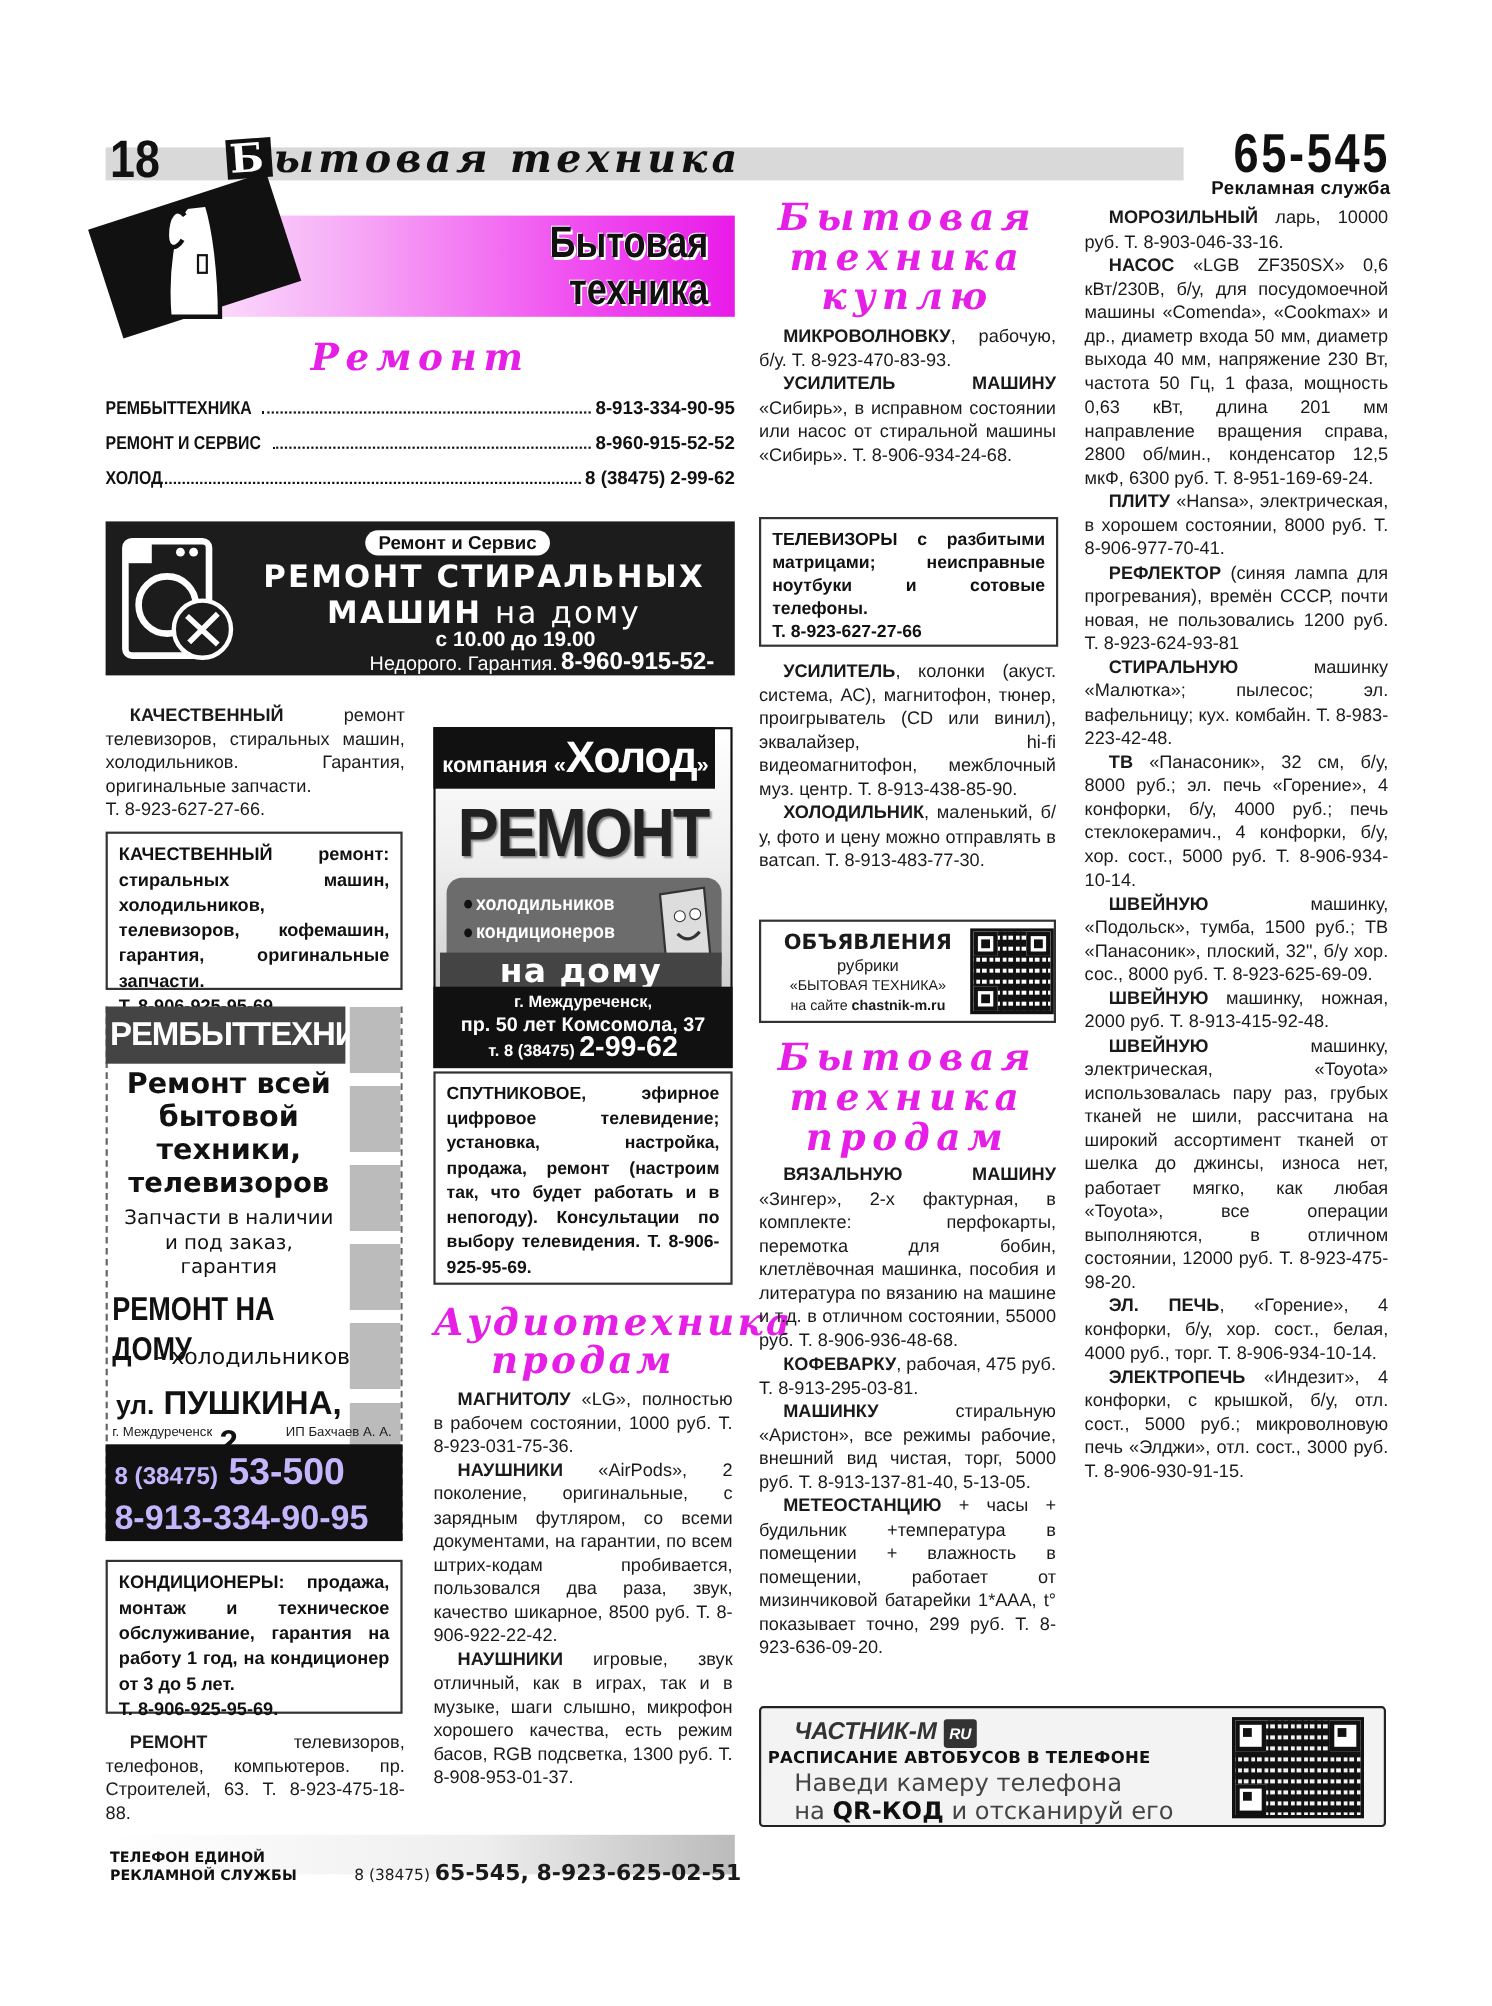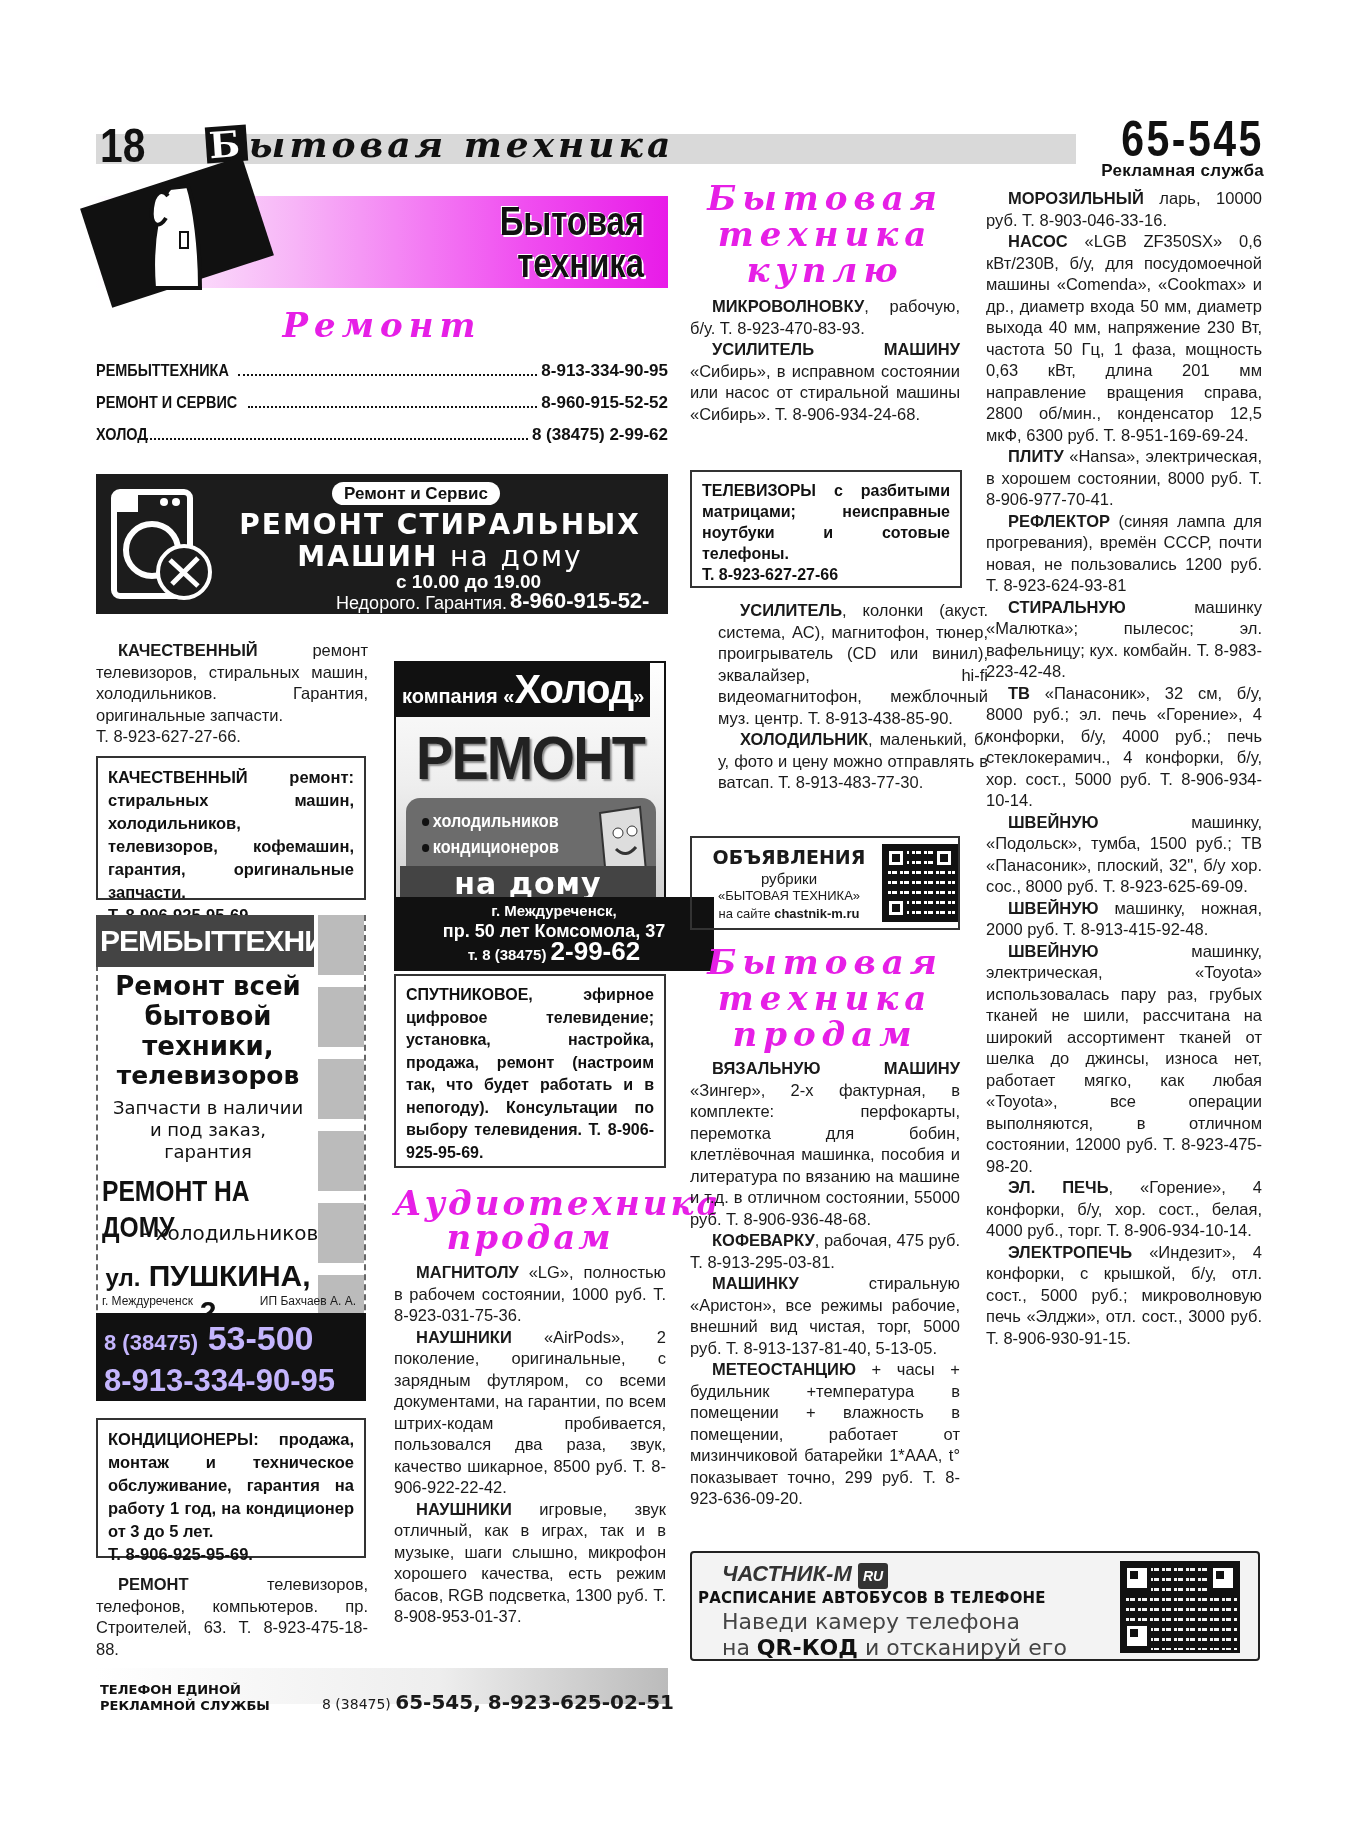--- a/index.html
+++ b/index.html
@@ -45,21 +45,21 @@
 
   
   .holod { position: absolute; left: 394px; top: 661px; width: 272px; height: 310px; border: 2px solid #111; background: linear-gradient(180deg,#fff 0%, #eee 40%, #bbb 100%); }
   .holod-top { position: absolute; left: -2px; top: -2px; width: 256px; height: 56px; background: #111; color: #fff; font: bold 20px/56px "Liberation Sans", sans-serif; padding-left: 8px; }
   .holod-top big { font-size: 40px; letter-spacing: -1px; }
   .holod-remont { position: absolute; left: 0; top: 60px; width: 100%; text-align: center; font: bold 62px/70px "Liberation Sans", sans-serif; color: #222; letter-spacing: -2px; transform: scaleX(0.9); text-shadow: 2px 2px 2px #888; }
   .holod-mid { position: absolute; left: 10px; top: 135px; width: 250px; height: 80px; background: #6c6c6c; border-radius: 14px 14px 0 0; }
   .holod-li { position: absolute; left: 16px; color: #fff; font: bold 18px/1 "Liberation Sans", sans-serif; transform: scaleX(0.9); transform-origin: left; }
   .holod-li::before { content: ""; display: inline-block; width: 8px; height: 8px; border-radius: 50%; background: #111; margin-right: 4px; vertical-align: middle; }
   .holod-ribbon { position: absolute; left: 4px; top: 203px; width: 256px; height: 36px; background: #444; color: #fff; font: bold 30px/36px "DejaVu Sans", sans-serif; text-align: center; letter-spacing: 1px; }
-  .holod-bottom { position: absolute; left: -2px; bottom: -2px; width: 320px; height: 74px; background: #111; color: #fff; text-align: center; font: bold 15px/20px "Liberation Sans", sans-serif; padding-top: 4px; }
+  .holod-bottom { position: absolute; left: -2px; bottom: -2px; width: 272px; height: 74px; background: #111; color: #fff; text-align: center; font: bold 15px/20px "Liberation Sans", sans-serif; padding-top: 4px; }
   .holod-bottom .big { font-size: 26px; }
 
   
   .remb { position: absolute; left: 96px; top: 915px; width: 270px; height: 485px; border: 2px dashed #666; border-top: none; }
   .remb-head { position: absolute; left: -2px; top: 0; width: 218px; height: 52px; background: #444; color: #fff; font: bold 34px/52px "Liberation Sans", sans-serif; transform-origin: left; padding-left: 4px; letter-spacing: -1px; }
   .remb-strip { position: absolute; right: 0; top: 0; width: 46px; height: 420px; background: repeating-linear-gradient(180deg, #bbb 0 60px, #fff 60px 72px); }
   .remb-line { position: absolute; left: 4px; width: 212px; text-align: center; color: #111; }
   .remb-phones { position: absolute; left: -2px; top: 398px; width: 270px; height: 88px; background: #111; color: #c4b5fd; font: bold 34px/38px "Liberation Sans", sans-serif; padding: 6px 8px; }
 
   
@@ -224,21 +224,21 @@
   <div>куплю</div>
 </div>
 <div class="txt" style="left:690px; top:296px; width:270px;">
   <p><b>МИКРОВОЛНОВКУ</b><span>, рабочую, б/у. Т. 8-923-470-83-93.</span></p>
   <p><b>УСИЛИТЕЛЬ МАШИНУ</b><span> «Сибирь», в исправном состоянии или насос от стиральной машины «Сибирь». Т. 8-906-934-24-68.</span></p>
 </div>
 <div class="boxed" style="left:690px; top:470px; width:272px; height:118px; font-size:16px; line-height:21px;">
   <span>ТЕЛЕВИЗОРЫ с разбитыми матрицами; неисправные ноутбуки и сотовые телефоны.</span><br>
   <span>Т. 8-923-627-27-66</span>
 </div>
-<div class="txt" style="left:690px; top:600px; width:270px;margin-left:28px;">
+<div class="txt" style="left:690px; top:600px; width:270px;">
   <p><b>УСИЛИТЕЛЬ</b><span>, колонки (акуст. система, АС), магнитофон, тюнер, проигрыватель (CD или винил), эквалайзер, hi-fi видеомагнитофон, межблочный муз. центр. Т. 8-913-438-85-90.</span></p>
   <p><b>ХОЛОДИЛЬНИК</b><span>, маленький, б/у, фото и цену можно отправлять в ватсап. Т. 8-913-483-77-30.</span></p>
 </div>
 
 <div class="obj-box">
   <div style="position:absolute; left:8px; top:8px; width:178px; text-align:center; font:bold 19px/22px 'DejaVu Sans',sans-serif;">ОБЪЯВЛЕНИЯ</div>
   <div style="position:absolute; left:8px; top:32px; width:178px; text-align:center; font:15px/18px 'Liberation Sans',sans-serif;">рубрики</div>
   <div style="position:absolute; left:4px; top:50px; width:186px; text-align:center; font:13px/16px 'Liberation Sans',sans-serif;">«БЫТОВАЯ ТЕХНИКА»</div>
   <div style="position:absolute; left:4px; top:68px; width:186px; text-align:center; font:13px/16px 'Liberation Sans',sans-serif;"><span>на сайте </span><b>chastnik-m.ru</b></div>
   <div class="qr" style="left:190px; top:6px; width:76px; height:78px;">

